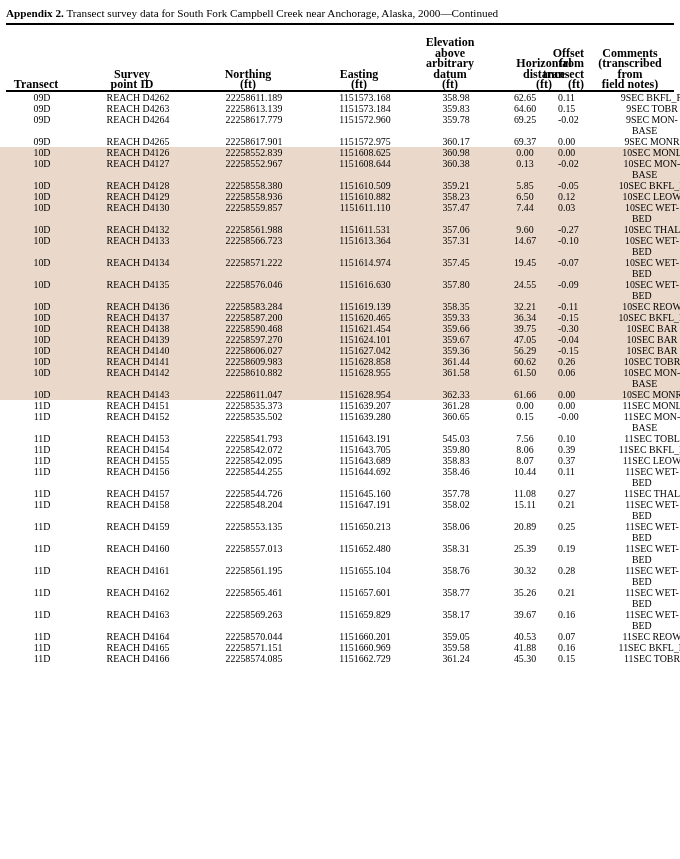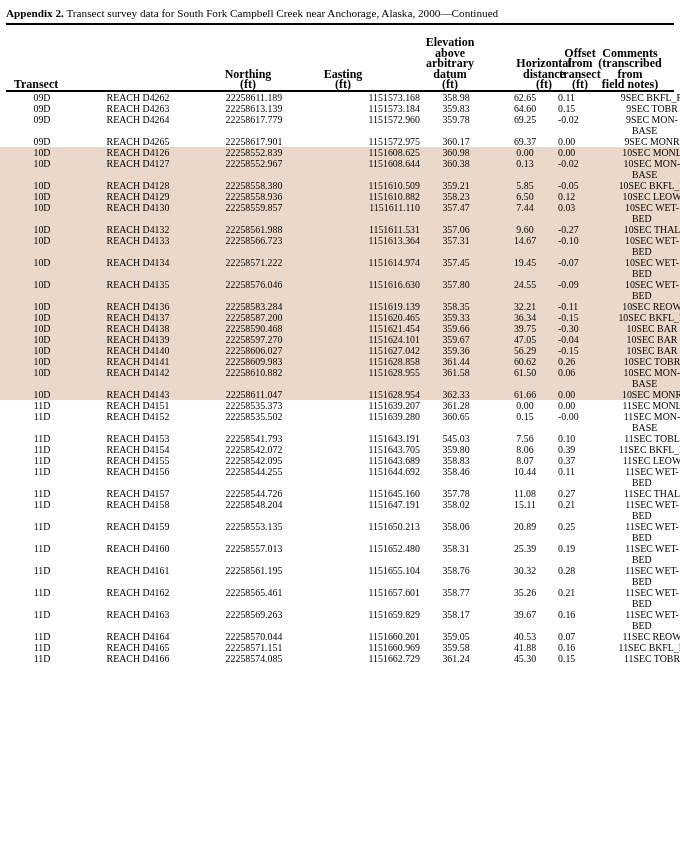--- a/index.html
+++ b/index.html
@@ -90,21 +90,21 @@
   .cell {
     position: absolute;
     top: 0;
     font-size: 9.9px;
     line-height: 11px;
     white-space: nowrap;
   }
   .c-transect { left: 0px;   width: 72px; text-align: center; }
   .c-point    { left: 72px;  width: 120px; text-align: center; }
   .c-north    { left: 192px; width: 112px; text-align: center; }
-  .c-east     { left: 304px; width: 110px; text-align: right; }
+  .c-east     { left: 304px; width: 110px; text-align: center; }
   .c-elev     { left: 414px; width: 72px;  text-align: center; }
   .c-horiz    { left: 486px; width: 66px;  text-align: center; }
   .c-offset   { left: 552px; width: 56px;  text-align: left; }
   .c-comment  { left: 612px; width: 68px;  text-align: center; }
   .c-comment2 { left: 612px; width: 68px;  text-align: left; padding-left: 14px; box-sizing: border-box; }
 </style>
 </head>
 <body>
 
 <div id="page">
@@ -113,41 +113,45 @@
     <span class="lead">Appendix 2.</span><span> Transect survey data for South Fork Campbell Creek near Anchorage, Alaska, 2000—Continued</span>
   </div>
 
   <div class="rule rule-top"></div>
   <div class="rule rule-head"></div>
 
   <div class="thead" id="thead">
       <div class="th" style="left: 0px; width: 72px;">
         <div>Transect</div>
       </div>
+      <div class="th" style="left: 72px; width: 120px;">
+        <div>Survey</div>
+        <div>point ID</div>
+      </div>
       <div class="th" style="left: 192px; width: 112px;">
         <div>Northing</div>
         <div>(ft)</div>
       </div>
-      <div class="th" style="left: 288px; width: 110px;">
+      <div class="th" style="left: 304px; width: 110px;">
         <div>Easting</div>
         <div>(ft)</div>
       </div>
       <div class="th" style="left: 414px; width: 72px;">
         <div>Elevation</div>
         <div>above</div>
         <div>arbitrary</div>
         <div>datum</div>
         <div>(ft)</div>
       </div>
       <div class="th" style="left: 511px; width: 66px; margin-top: 16px;">
         <div>Horizontal</div>
         <div>distance</div>
         <div>(ft)</div>
       </div>
-      <div class="th" style="left: 552px; width: 56px;">
+      <div class="th" style="left: 528px; width: 56px; text-align: right;">
         <div>Offset</div>
         <div>from</div>
         <div>transect</div>
         <div>(ft)</div>
       </div>
       <div class="th" style="left: 592px; width: 76px; margin-top: 24px;">
         <div>Comments</div>
         <div>(transcribed</div>
         <div>from</div>
         <div>field notes)</div>

